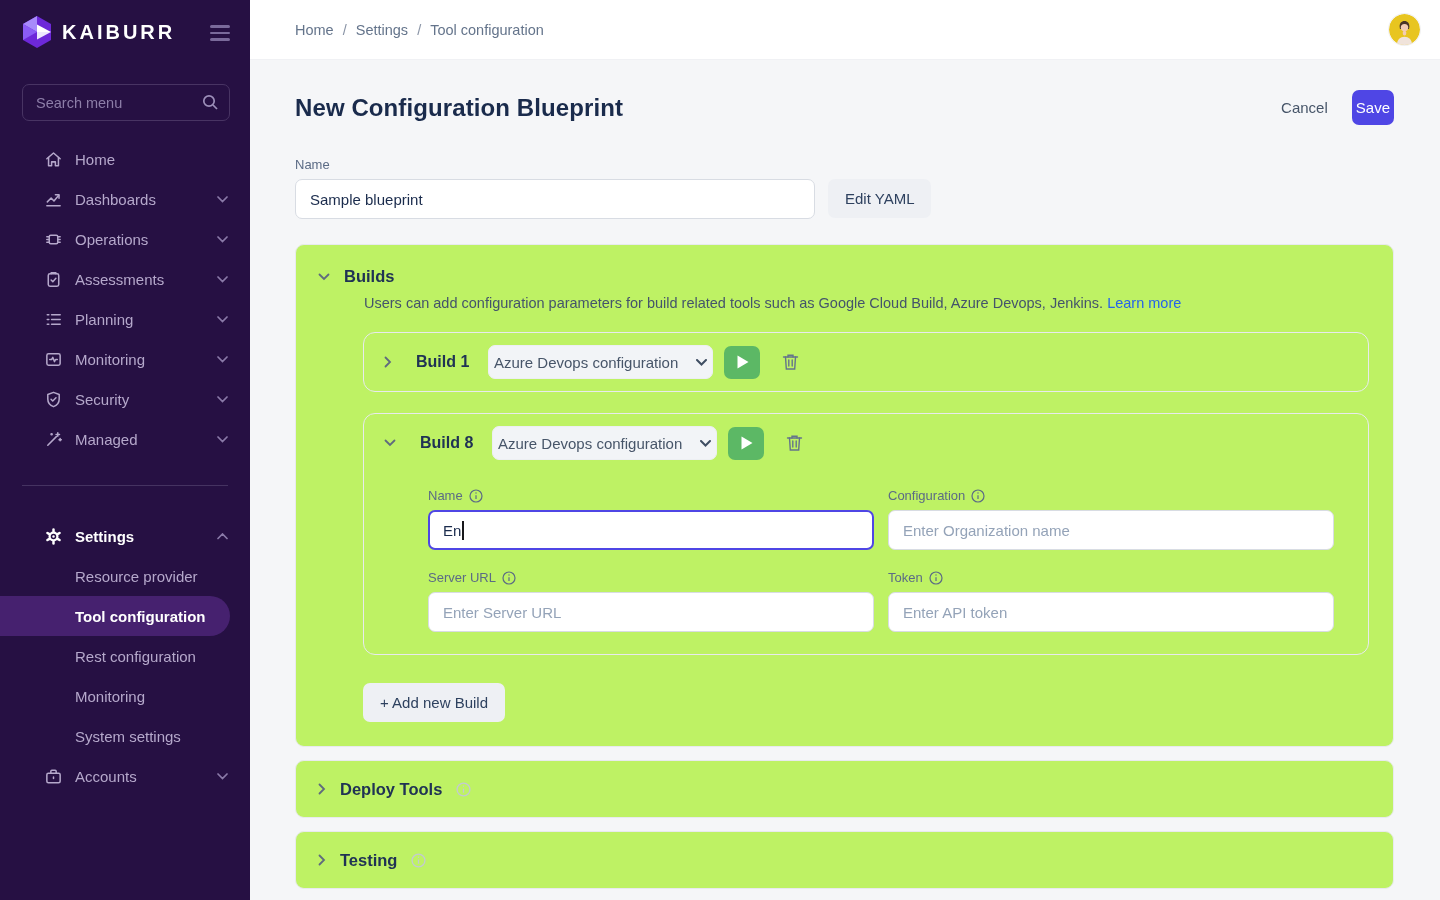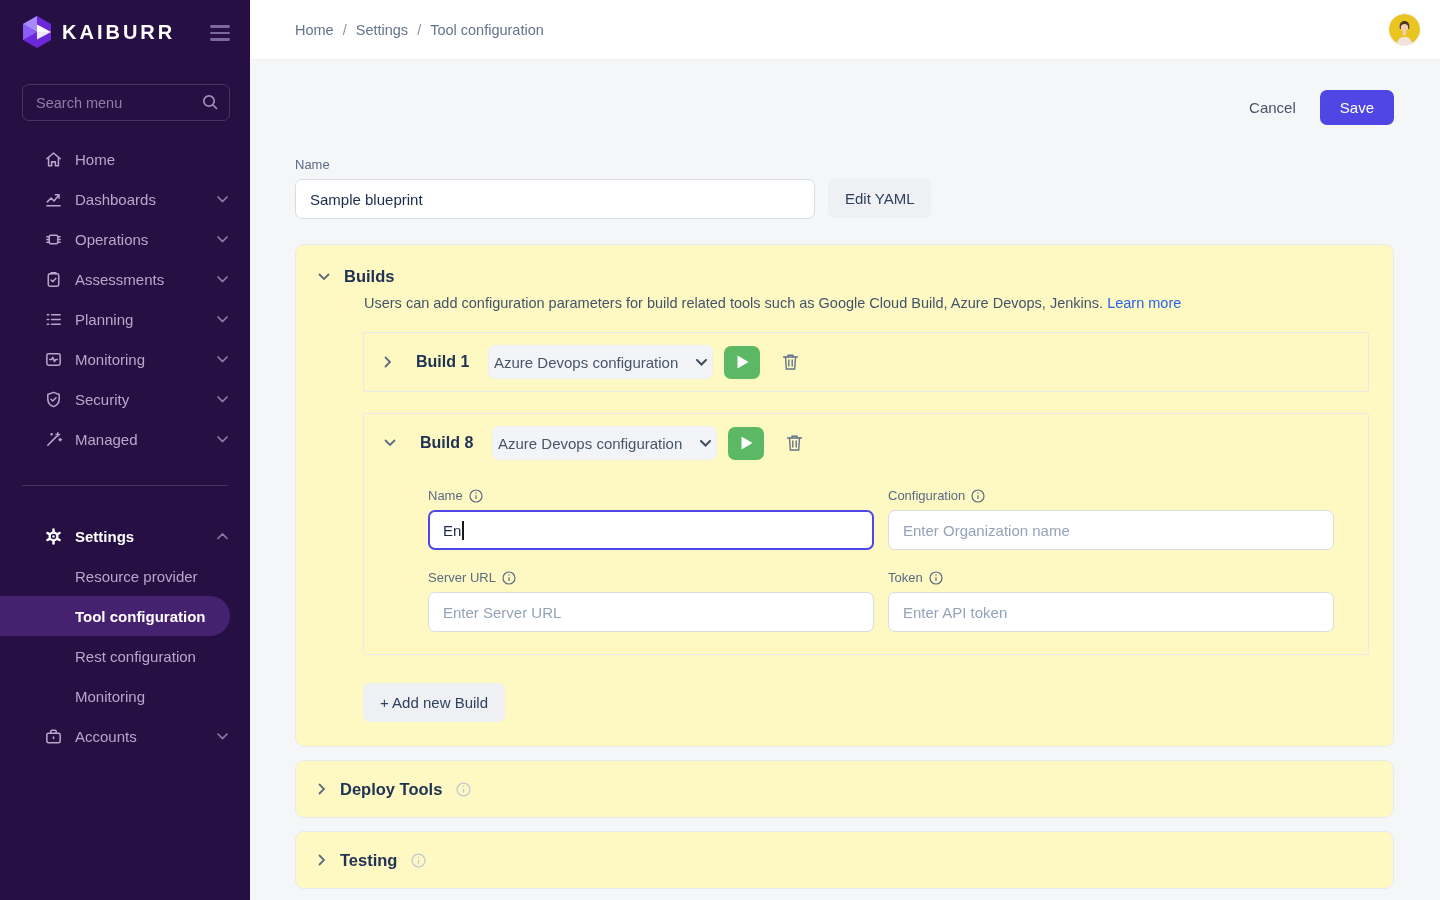--- a/index.html
+++ b/index.html
@@ -44,43 +44,43 @@
   .breadcrumb .sep { color:#8a94a6; }
   .avatar { margin-left:auto; width:31px; height:31px; border-radius:50%;
     overflow:hidden; cursor:pointer; box-shadow:0 0 0 1px rgba(0,0,0,.06);}
 
   .content { padding:0 46px 0 45px; }
   .page-head { display:flex; align-items:center; margin-top:30px; }
   .page-title { font-size:24px; font-weight:700; color:#1a2b4c; letter-spacing:.1px;}
   .head-actions { margin-left:auto; display:flex; align-items:center; gap:24px; }
   .cancel-link { color:#475569; font-size:15px; cursor:pointer; }
   .save-btn { background:#4f46e5; color:#fff; border:none; border-radius:7px;
-    padding:9px 20px; font-size:15px; cursor:pointer;
+    padding:9px 4px; font-size:15px; cursor:pointer;
     font-family:"Liberation Sans", sans-serif;}
 
   .field-label { font-size:13px; color:#5b6b85; display:flex; align-items:center; gap:6px;}
   .name-block { margin-top:32px; }
   .name-row { display:flex; align-items:flex-start; margin-top:7px; gap:13px;}
   .text-input { height:40px; border:1px solid #d8dce3; border-radius:7px;
     padding:0 14px; font-size:15px; color:#1a2b4c; background:#fff; outline:none;
     font-family:"Liberation Sans", sans-serif;}
   .text-input::placeholder { color:#94a3b8; }
   .blueprint-name { width:520px; }
   .gray-btn { background:#eef0f4; border:none; border-radius:7px; color:#2e415f;
     font-size:15px; padding:11px 17px; cursor:pointer;
     font-family:"Liberation Sans", sans-serif;}
 
-  .card { background:#fef9c3; border:1px solid #e8eaee; border-radius:9px; }
+  .card { background:#bef264; border:1px solid #e8eaee; border-radius:9px; }
   .builds-card { margin-top:25px; padding:22px 24px 22px 22px; }
   .sec-head { display:flex; align-items:center; gap:14px; }
   .sec-title { font-size:16.5px; font-weight:700; color:#203354; }
   .sec-desc { margin:9px 0 0 46px; font-size:14.5px; color:#44546b; }
   .link { color:#2563eb; cursor:pointer; }
 
-  .build-card { border:1px solid #e8eaee; border-radius:2px; margin:21px 0 0 45px;
+  .build-card { border:1px solid #e8eaee; border-radius:12px; margin:21px 0 0 45px;
     padding:12px 18px 12px 20px; }
   .build-row { display:flex; align-items:center; }
   .build-title { font-size:16px; font-weight:700; color:#203354; width:70px;
     margin-left:24px; }
   .tool-select { display:flex; align-items:center; gap:18px; background:#f2f4f7;
     border:1px solid #edeff3; border-radius:7px; height:34px; padding:0 5px;
     font-size:15px; color:#475569; cursor:pointer; margin-left:2px;
     font-family:"Liberation Sans", sans-serif;}
   .play-btn { width:36px; height:33px; background:#5cb865; border:none;
     border-radius:7px; margin-left:11px; cursor:pointer; display:flex;
@@ -256,20 +256,23 @@
     </div>
     <div class="sub-item active">
       <span>Tool configuration</span>
     </div>
     <div class="sub-item">
       <span>Rest configuration</span>
     </div>
     <div class="sub-item">
       <span>Monitoring</span>
     </div>
+    <div class="sub-item">
+      <span>System settings</span>
+    </div>
 
     <div class="nav-item">
       <svg class="nav-ico" viewBox="0 0 20 20" fill="none" stroke="currentColor" stroke-width="1.6" stroke-linecap="round" stroke-linejoin="round">
         <rect x="3" y="6.5" width="14" height="10" rx="1.6"></rect>
           <path d="M7.2 6.5 V4.6 C7.2 4 7.7 3.5 8.3 3.5 H11.7 C12.3 3.5 12.8 4 12.8 4.6 V6.5"></path>
           <line x1="10" y1="10.5" x2="10" y2="12"></line>
       </svg>
       <span>Accounts</span>
       <svg class="chev" width="11" height="7" viewBox="0 0 11 7" fill="none" stroke="currentColor" stroke-width="1.7" stroke-linecap="round">
           <polyline points="1,1 5.5,5.5 10,1"></polyline>
@@ -295,20 +298,21 @@
         <circle cx="15.5" cy="13.6" r="3.7" fill="#f3cdb4"></circle>
         <path d="M8 31 C8 25.5 11.3 22.8 15.5 22.8 C19.7 22.8 23 25.5 23 31 Z" fill="#f0e3da"></path>
         <rect x="13.8" y="16.8" width="3.4" height="4.6" rx="1.6" fill="#f3cdb4"></rect>
       </svg>
     </div>
   </div>
 
   <div class="content">
 
     <div class="page-head">
+      <h1 class="page-title">New Configuration Blueprint</h1>
       <div class="head-actions">
         <span class="cancel-link">Cancel</span>
         <button class="save-btn">Save</button>
       </div>
     </div>
 
     <div class="name-block">
       <div class="field-label">Name</div>
       <div class="name-row">
         <input class="text-input blueprint-name" value="Sample blueprint" style="">

